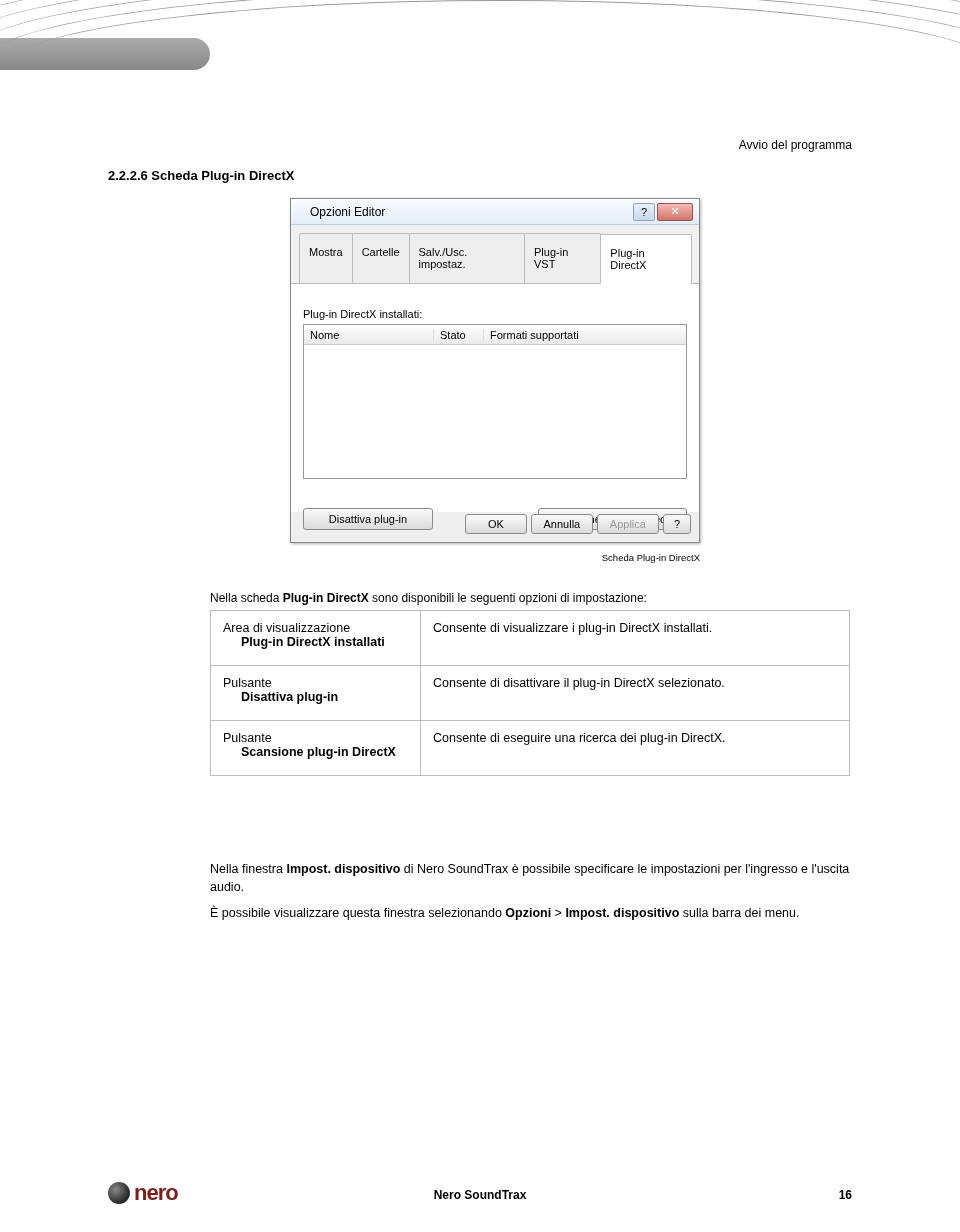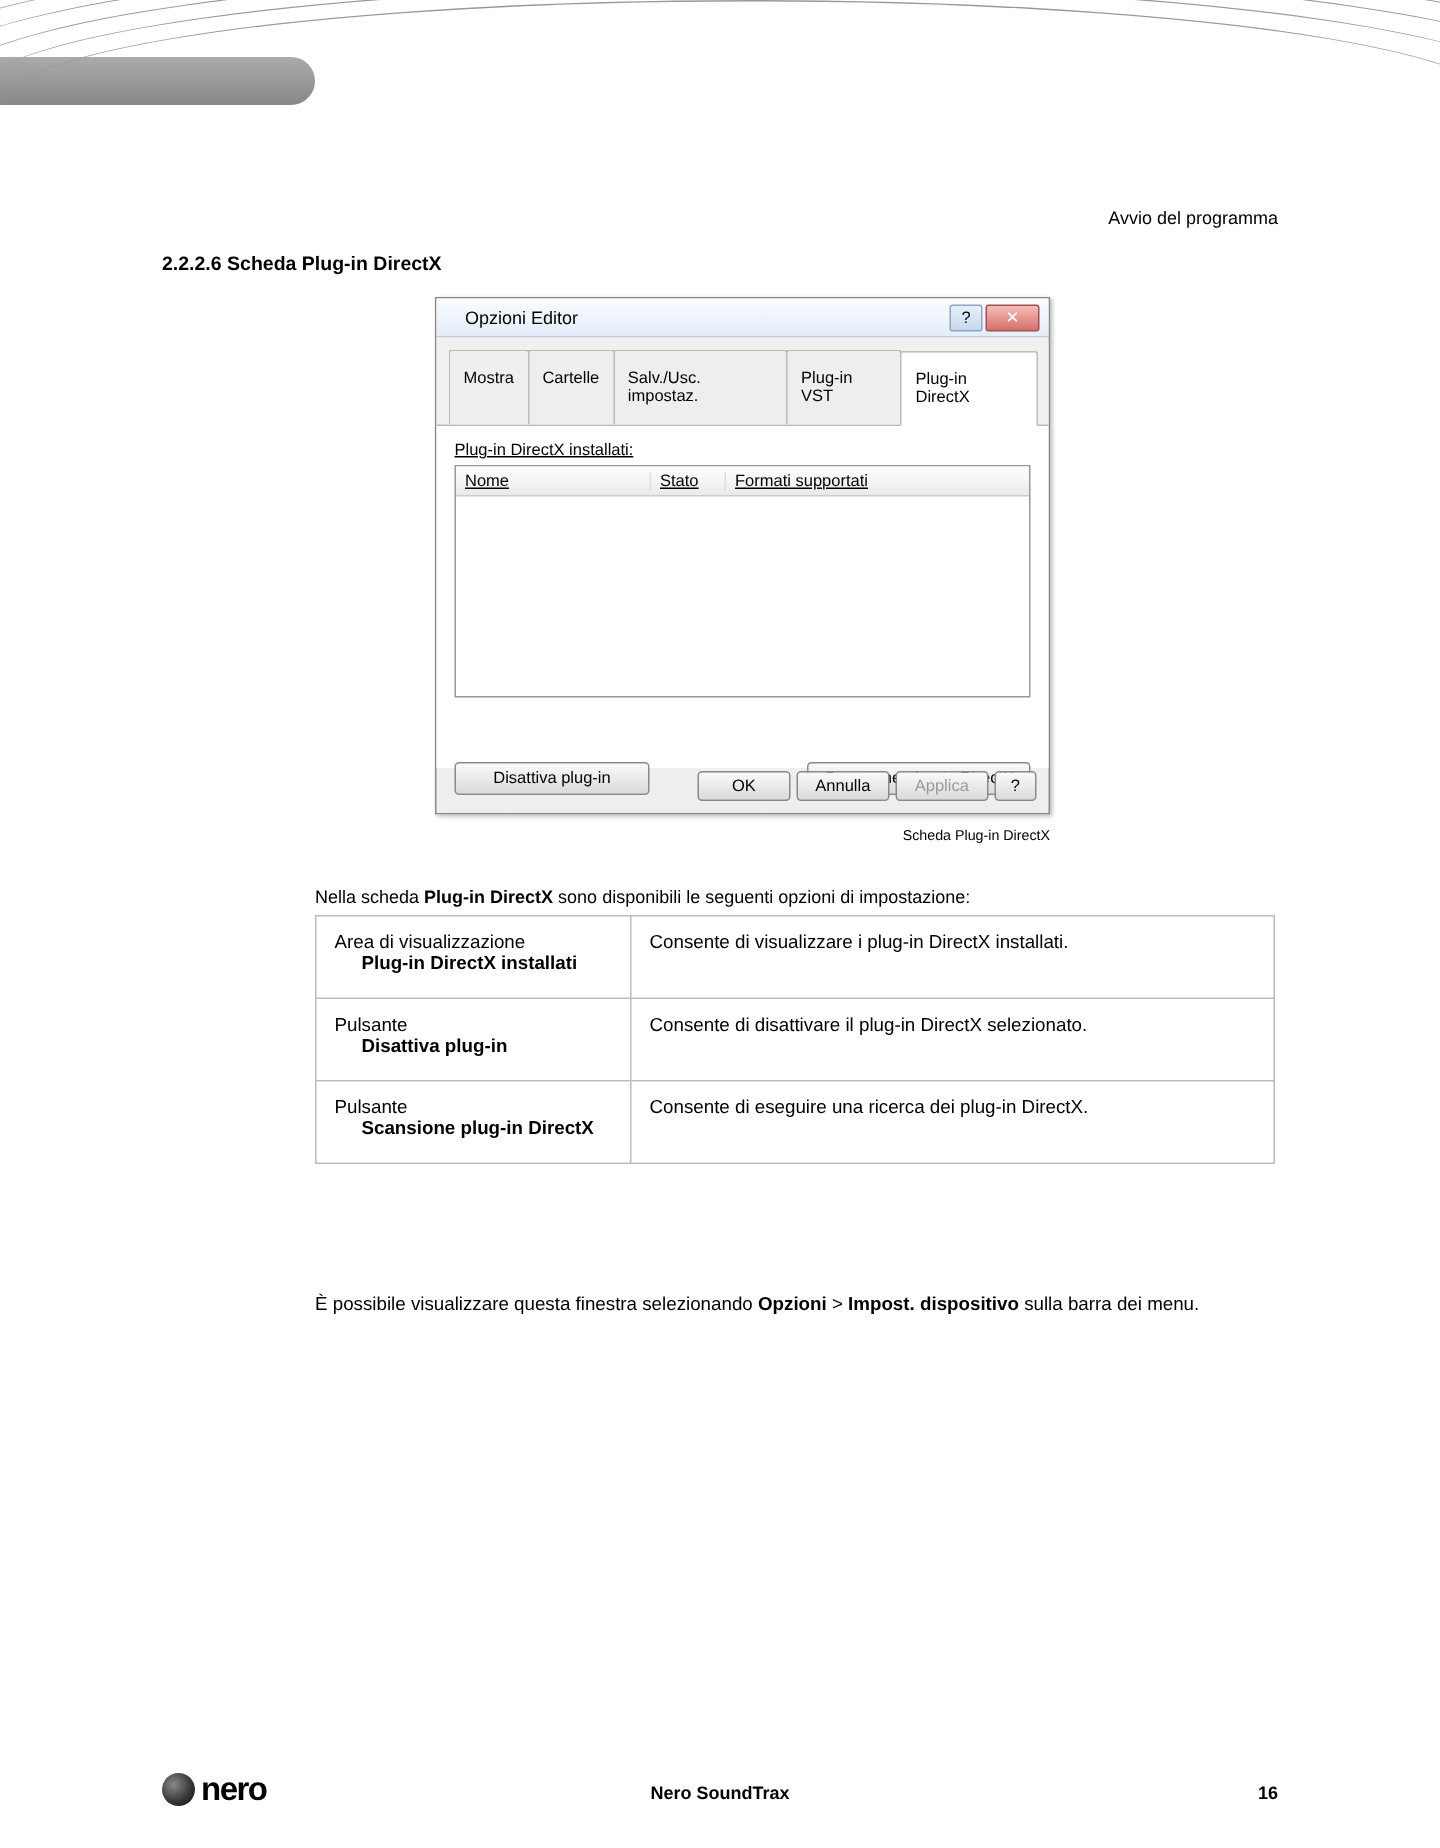--- a/index.html
+++ b/index.html
@@ -108,24 +108,23 @@
     margin-right: -1px;
     border-radius: 2px 2px 0 0;
     position: relative;
   }
   .tab.active {
     background: #fff;
     top: 1px;
     border-bottom: 1px solid #fff;
   }
   .dialog-body {
-    padding: 10px 12px;
+    padding: 24px 12px;
     background: #fff;
     height: 228px;
-    text-decoration: underline;
   }
   .listbox-label { margin-bottom: 4px; }
   .listbox {
     border: 1px solid #999;
     height: 155px;
     background: #fff;
   }
   .listbox-header {
     display: flex;
     background: linear-gradient(to bottom, #fefefe, #eaeaea);
@@ -231,21 +230,21 @@
     justify-content: center;
     font-size: 12px;
   }
   .footer-logo {
     position: absolute;
     left: 108px;
     bottom: -4px;
     font-weight: bold;
     font-size: 22px;
     letter-spacing: -1px;
-    color: #000000;
+    color: #7f1d1d;
   }
   .footer-logo::before {
     content: "";
     display: inline-block;
     width: 22px; height: 22px;
     border-radius: 50%;
     background: radial-gradient(circle at 35% 35%, #888 0%, #333 60%, #111 100%);
     vertical-align: -4px;
     margin-right: 4px;
   }
@@ -334,20 +333,23 @@
       <div class="indent"><b>Scansione plug-in DirectX</b></div>
     </td>
     <td>Consente di eseguire una ricerca dei plug-in DirectX.</td>
   </tr>
 </tbody>
   </table>
 
 <div class="section2">
   <div class="section2-body">
     <p>
+      <span>Nella finestra </span><b>Impost. dispositivo</b><span> di Nero SoundTrax è possibile specificare le impostazioni per l'ingresso e l'uscita audio.</span>
+    </p>
+    <p>
       <span>È possibile visualizzare questa finestra selezionando </span><b>Opzioni</b><span> &gt; </span><b>Impost. dispositivo</b><span> sulla barra dei menu.</span>
     </p>
   </div>
 </div>
 
 <div class="footer">
   <div class="footer-logo">nero</div>
   <b>Nero SoundTrax</b>
   <b class="footer-page">16</b>
 </div>

